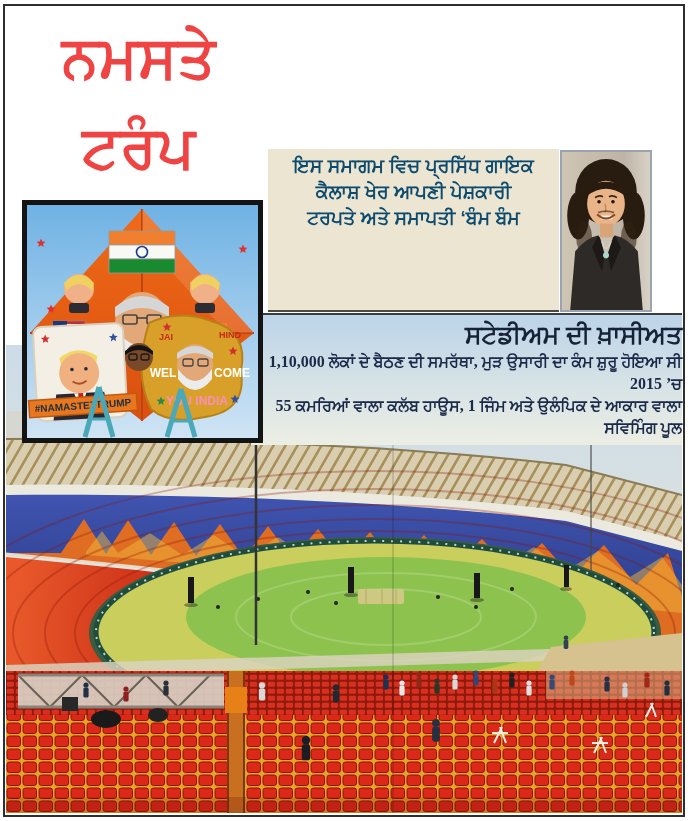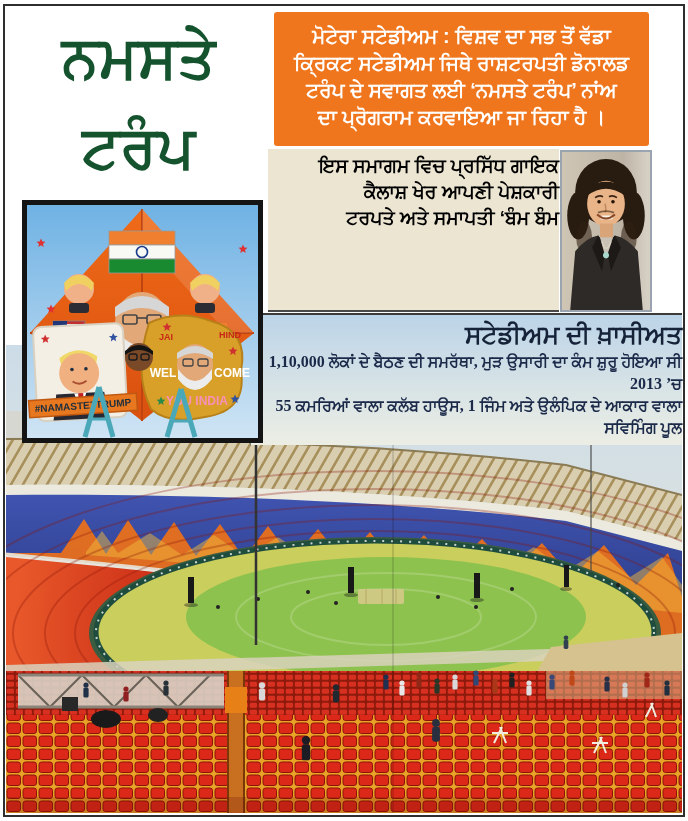--- a/index.html
+++ b/index.html
@@ -3,30 +3,30 @@
 <meta charset="utf-8">
 <style>
   * { margin:0; padding:0; box-sizing:border-box; }
   html,body { width:688px; height:821px; background:#ffffff; overflow:hidden;
               font-family:"Liberation Sans","DejaVu Sans",sans-serif; }
   .page { position:relative; width:688px; height:821px; background:#fff; }
   .frame { position:absolute; left:3px; top:4px; right:3px; bottom:4px;
            border:2px solid #2e2e2e; pointer-events:none; z-index:50; }
 
   .headline { position:absolute; left:8px; top:12px; width:262px; height:184px;
-              text-align:center; color:#14532d; font-weight:800; font-size:58px;
+              text-align:center; color:#ef4444; font-weight:800; font-size:58px;
               line-height:90px; letter-spacing:1px; }
 
   .lead-box { position:absolute; left:274px; top:12px; width:375px; height:134px;
               background:#f0761e; border-radius:3px; color:#ffffff; font-weight:700;
               font-size:20px; line-height:27px; text-align:center; padding-top:11px; }
 
   .singer-box { position:absolute; left:268px; top:149px; width:291px; height:163px;
-                background:#ece5d2; color:#000000; font-weight:700; font-size:19px;
-                line-height:26px; text-align:right; padding-top:4px;
+                background:#ece5d2; color:#0c4a6e; font-weight:700; font-size:19px;
+                line-height:26px; text-align:center; padding-top:4px;
                 border-bottom:2px solid #4a4a4a; }
 
   .singer-photo { position:absolute; left:560px; top:150px; width:92px; height:162px;
                   border:2px solid #9aa4b0; background:#cfc7ba; overflow:hidden; }
 
   .kite-photo { position:absolute; left:22px; top:200px; width:241px; height:243px;
                 border:5px solid #141414; background:#9cc4e4; z-index:30; overflow:hidden; }
 
   .stadium-photo { position:absolute; left:6px; top:345px; width:676px; height:468px;
                    z-index:10; overflow:hidden; }
@@ -44,26 +44,20 @@
 </head>
 <body>
 
 <div class="page">
 
   <div class="headline">
     <div>ਨਮਸਤੇ</div>
     <div>ਟਰੰਪ</div>
   </div>
 
-  <div class="lead-box">
-    <div>ਮੋਟੇਰਾ ਸਟੇਡੀਅਮ : ਵਿਸ਼ਵ ਦਾ ਸਭ ਤੋਂ ਵੱਡਾ</div>
-    <div>ਕ੍ਰਿਕਟ ਸਟੇਡੀਅਮ ਜਿਥੇ ਰਾਸ਼ਟਰਪਤੀ ਡੋਨਾਲਡ</div>
-    <div>ਟਰੰਪ ਦੇ ਸਵਾਗਤ ਲਈ ‘ਨਮਸਤੇ ਟਰੰਪ’ ਨਾਂਅ</div>
-    <div>ਦਾ ਪ੍ਰੋਗਰਾਮ ਕਰਵਾਇਆ ਜਾ ਰਿਹਾ ਹੈ ।</div>
-  </div>
 
   <div class="singer-box">
     <div>ਇਸ ਸਮਾਗਮ ਵਿਚ ਪ੍ਰਸਿੱਧ ਗਾਇਕ</div>
     <div>ਕੈਲਾਸ਼ ਖੇਰ ਆਪਣੀ ਪੇਸ਼ਕਾਰੀ</div>
     <div>ਟਰਪਤੇ ਅਤੇ ਸਮਾਪਤੀ ‘ਬੰਮ ਬੰਮ</div>
   </div>
 
   <div class="singer-photo">
     <svg width="88" height="158" viewBox="0 0 88 159">
       <defs>
@@ -372,18 +366,18 @@
         <path d="M640,372 l7,-14 M650,372 l-5,-14"></path>
       </g>
 
       <rect x="386" width="2" height="468" fill="#000" opacity="0.12"></rect>
       <rect y="452" width="676" height="16" fill="#701008" opacity="0.25"></rect>
     </svg>
   </div>
 
   <div class="features-box">
     <div class="fh">ਸਟੇਡੀਅਮ ਦੀ ਖ਼ਾਸੀਅਤ</div>
-    <div class="fl">1,10,000 ਲੋਕਾਂ ਦੇ ਬੈਠਣ ਦੀ ਸਮਰੱਥਾ, ਮੁੜ ਉਸਾਰੀ ਦਾ ਕੰਮ ਸ਼ੁਰੂ ਹੋਇਆ ਸੀ 2013 ’ਚ</div>
+    <div class="fl">1,10,000 ਲੋਕਾਂ ਦੇ ਬੈਠਣ ਦੀ ਸਮਰੱਥਾ, ਮੁੜ ਉਸਾਰੀ ਦਾ ਕੰਮ ਸ਼ੁਰੂ ਹੋਇਆ ਸੀ 2015 ’ਚ</div>
     <div class="fl">55 ਕਮਰਿਆਂ ਵਾਲਾ ਕਲੱਬ ਹਾਊਸ, 1 ਜਿੰਮ ਅਤੇ ਉਲੰਪਿਕ ਦੇ ਆਕਾਰ ਵਾਲਾ ਸਵਿਮਿੰਗ ਪੂਲ</div>
   </div>
 
   <div class="frame"></div>
 </div>
 
 </body></html>

